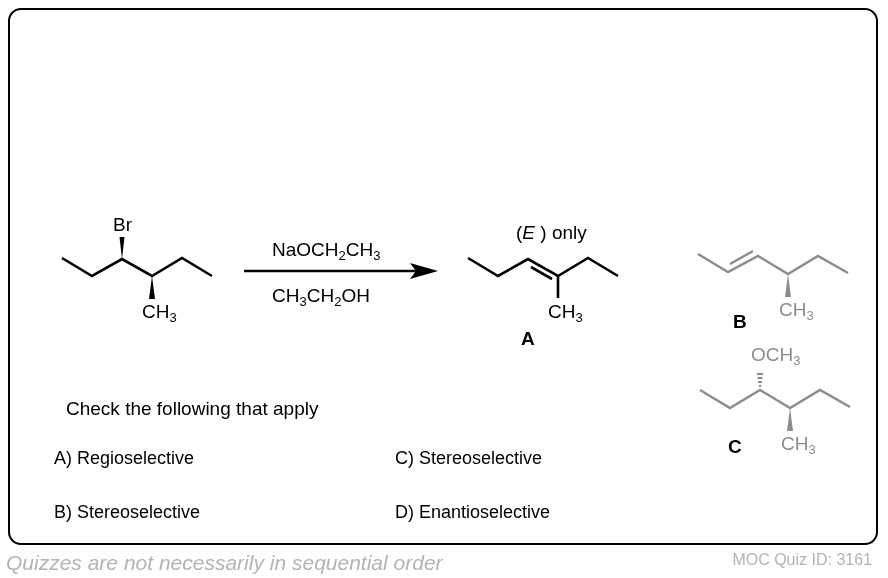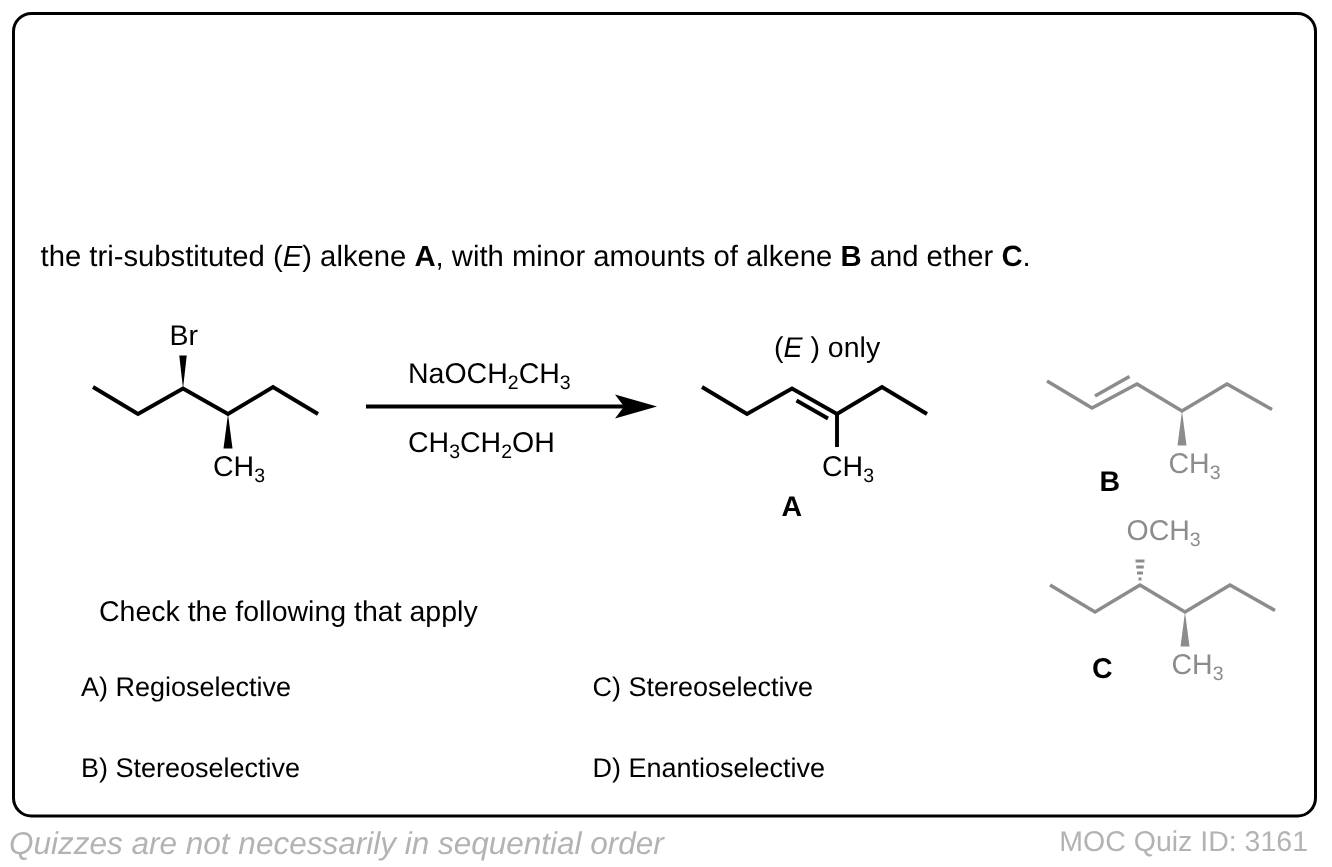--- a/index.html
+++ b/index.html
@@ -12,29 +12,28 @@
   .intro i { font-style:italic; }
   .intro b { font-weight:bold; }
   svg.scheme { position:absolute; left:0; top:0; }
   .lbl { position:absolute; font-size:19px; white-space:nowrap; line-height:20px; }
   .lbl sub { font-size:13px; vertical-align:-4px; line-height:0; }
   .grey { color:#8c8c8c; }
   .bold { font-weight:bold; }
   .prompt { position:absolute; left:66px; top:398px; font-size:19px; }
   .opt { position:absolute; font-size:18px; white-space:nowrap; cursor:pointer; }
   .footer-left { position:absolute; left:6px; top:551px; font-size:21px; color:#b3b3b3; font-style:italic; white-space:nowrap; }
-  .footer-right { position:absolute; right:16px; top:551px; font-size:19px; color:#b3b3b3; white-space:nowrap; }
+  .footer-right { position:absolute; right:16px; top:551px; font-size:16px; color:#b3b3b3; white-space:nowrap; }
 </style>
 </head>
 <body>
 
 <div class="frame"></div>
 
 <div class="intro">
-  <div><span>the tri-substituted (</span><i>E</i><span>) alkene </span><b>A</b><span>, with minor amounts of alkene </span><b>B</b><span> and ether </span><b>C</b><span>.</span></div>
 </div>
 
 <svg class="scheme" width="888" height="578">
 
   <g stroke="#000" stroke-width="2.6" fill="none" stroke-linejoin="miter">
     <polyline points="62,258 92,276 122,259 152,276 182,258 212,276"></polyline>
   </g>
   <polygon points="119.5,237 124.5,237 122,259" fill="#000"></polygon>
   <polygon points="152,276 149,299 155,299" fill="#000"></polygon>
 

